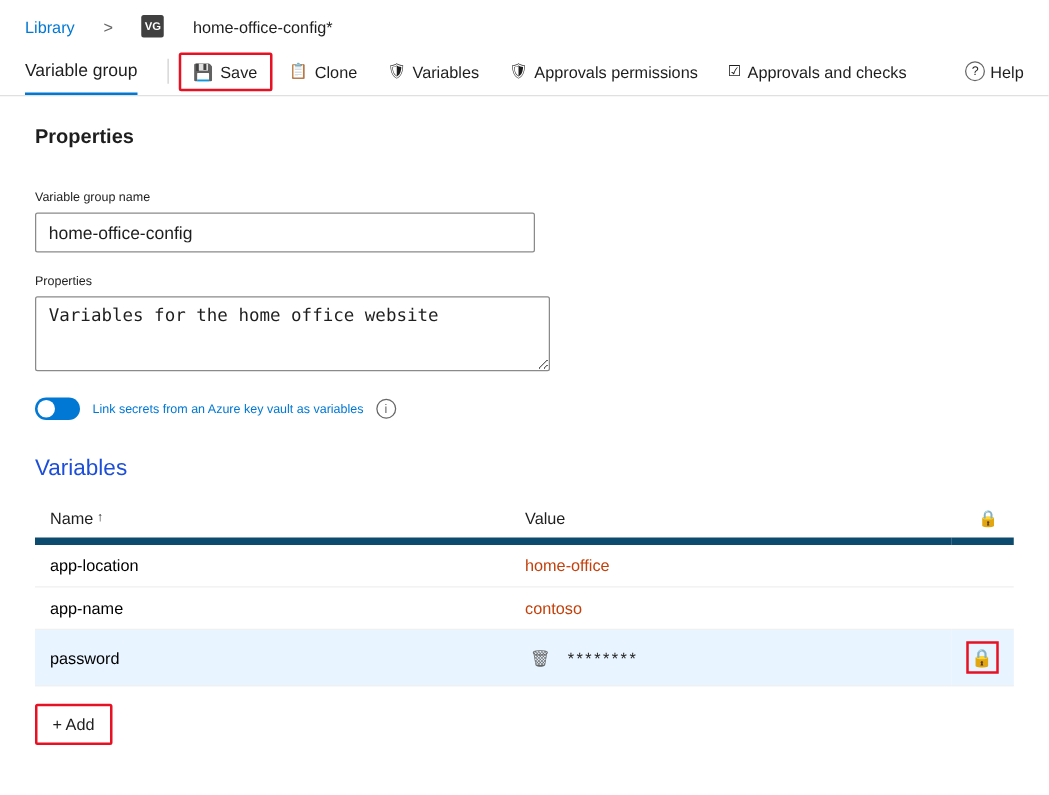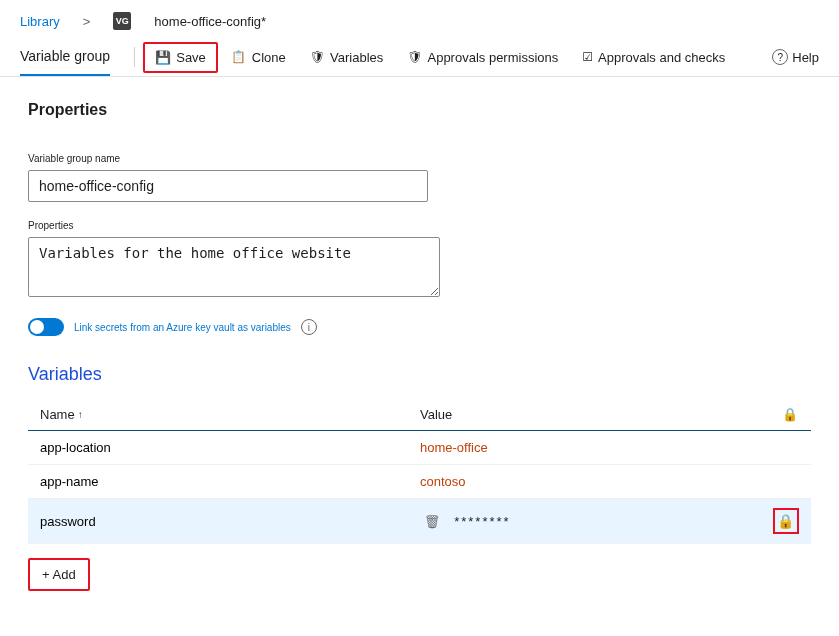--- a/index.html
+++ b/index.html
@@ -172,21 +172,21 @@
     .variables-table {
       width: 100%;
       border-collapse: collapse;
     }
     .variables-table th {
       text-align: left;
       font-size: 13px;
       font-weight: 400;
       color: #1e1e1e;
       padding: 8px 12px;
-      border-bottom: 1px solid #0c4a6e;
+      border-bottom: 6px solid #0c4a6e;
     }
     .variables-table td {
       padding: 9px 12px;
       font-size: 13px;
       color: #1e1e1e;
       border-bottom: 1px solid #f0f0f0;
     }
     .variables-table .name-col {
       width: 380px;
     }

